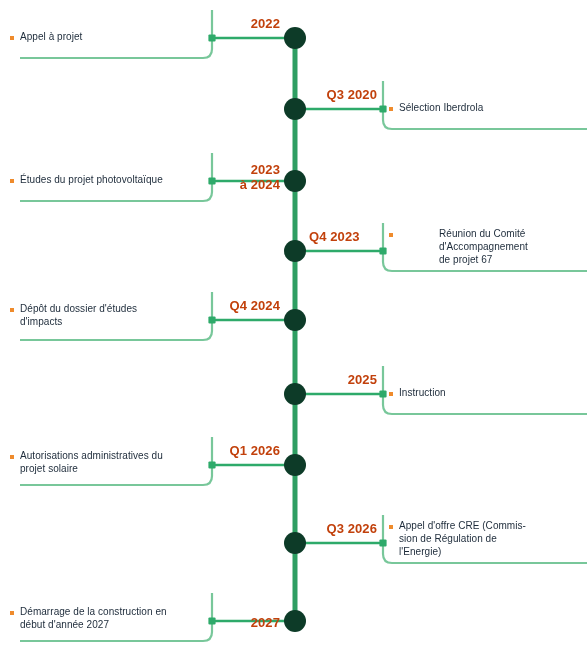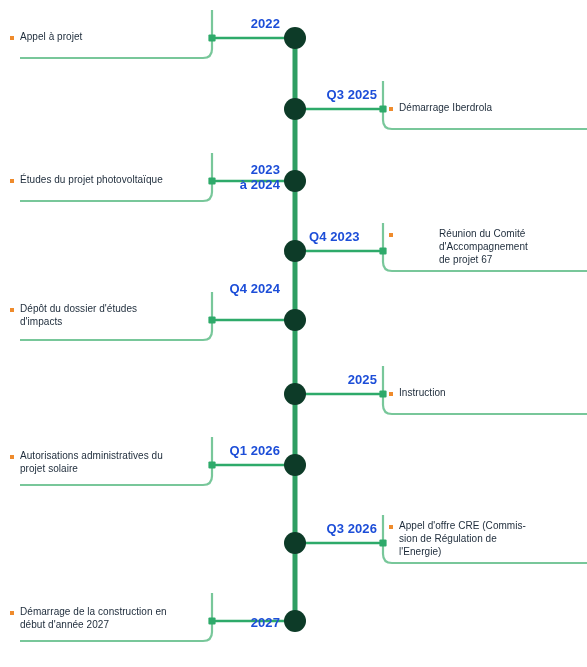--- a/index.html
+++ b/index.html
@@ -60,21 +60,21 @@
   .entry-label {
     display: block;
     white-space: pre-line;
   }
 
   
   .date-chip {
     position: absolute;
     font-size: 13px;
     font-weight: bold;
-    color: #1d4ed8;
+    color: #c2410c;
     letter-spacing: 0.1px;
     line-height: 1.12;
     white-space: pre-line;
   }
   .date-chip.left-date {
     text-align: right;
   }
   .date-chip.right-date {
     text-align: left;
   }
@@ -128,21 +128,21 @@
       </g>
   </svg>
 
   <div id="text-layer">
       <div class="entry-text left-entry" style="top: 30px;">
         <span class="entry-bullet"></span>
         <span class="entry-label">Appel à projet</span>
       </div>
       <div class="entry-text right-entry" style="top: 101px;">
         <span class="entry-bullet"></span>
-        <span class="entry-label">Démarrage Iberdrola</span>
+        <span class="entry-label">Sélection Iberdrola</span>
       </div>
       <div class="entry-text left-entry" style="top: 173px;">
         <span class="entry-bullet"></span>
         <span class="entry-label">Études du projet photovoltaïque</span>
       </div>
       <div class="entry-text right-entry" style="top: 226.6px; gap: 46px;">
         <span class="entry-bullet"></span>
         <span class="entry-label">Réunion du Comité
 d'Accompagnement
 de projet 67</span>
@@ -168,24 +168,24 @@
 l'Energie)</span>
       </div>
       <div class="entry-text left-entry" style="top: 604.8px;">
         <span class="entry-bullet"></span>
         <span class="entry-label">Démarrage de la construction en
 début d'année 2027</span>
       </div>
     </div>
   <div id="date-layer">
       <div class="date-chip left-date" style="top: 17px; left: 218px; width: 62px;">2022</div>
-      <div class="date-chip right-date" style="top: 88px; left: 309px; width: 68px; text-align: right;">Q3 2025</div>
+      <div class="date-chip right-date" style="top: 88px; left: 309px; width: 68px; text-align: right;">Q3 2020</div>
       <div class="date-chip left-date" style="top: 152px; left: 218px; width: 62px; margin-top: 11px;">2023
 à 2024</div>
       <div class="date-chip right-date" style="top: 230px; left: 309px; width: 68px; ">Q4 2023</div>
-      <div class="date-chip left-date" style="top: 282px; left: 218px; width: 62px;">Q4 2024</div>
+      <div class="date-chip left-date" style="top: 299px; left: 218px; width: 62px;">Q4 2024</div>
       <div class="date-chip right-date" style="top: 373px; left: 309px; width: 68px; text-align: right;">2025</div>
       <div class="date-chip left-date" style="top: 444px; left: 218px; width: 62px;">Q1 2026</div>
       <div class="date-chip right-date" style="top: 522px; left: 309px; width: 68px; text-align: right;">Q3 2026</div>
       <div class="date-chip left-date" style="top: 600px; left: 218px; width: 62px; margin-top: 16px;">2027</div>
     </div>
 
 </div>
 
 </body></html>

